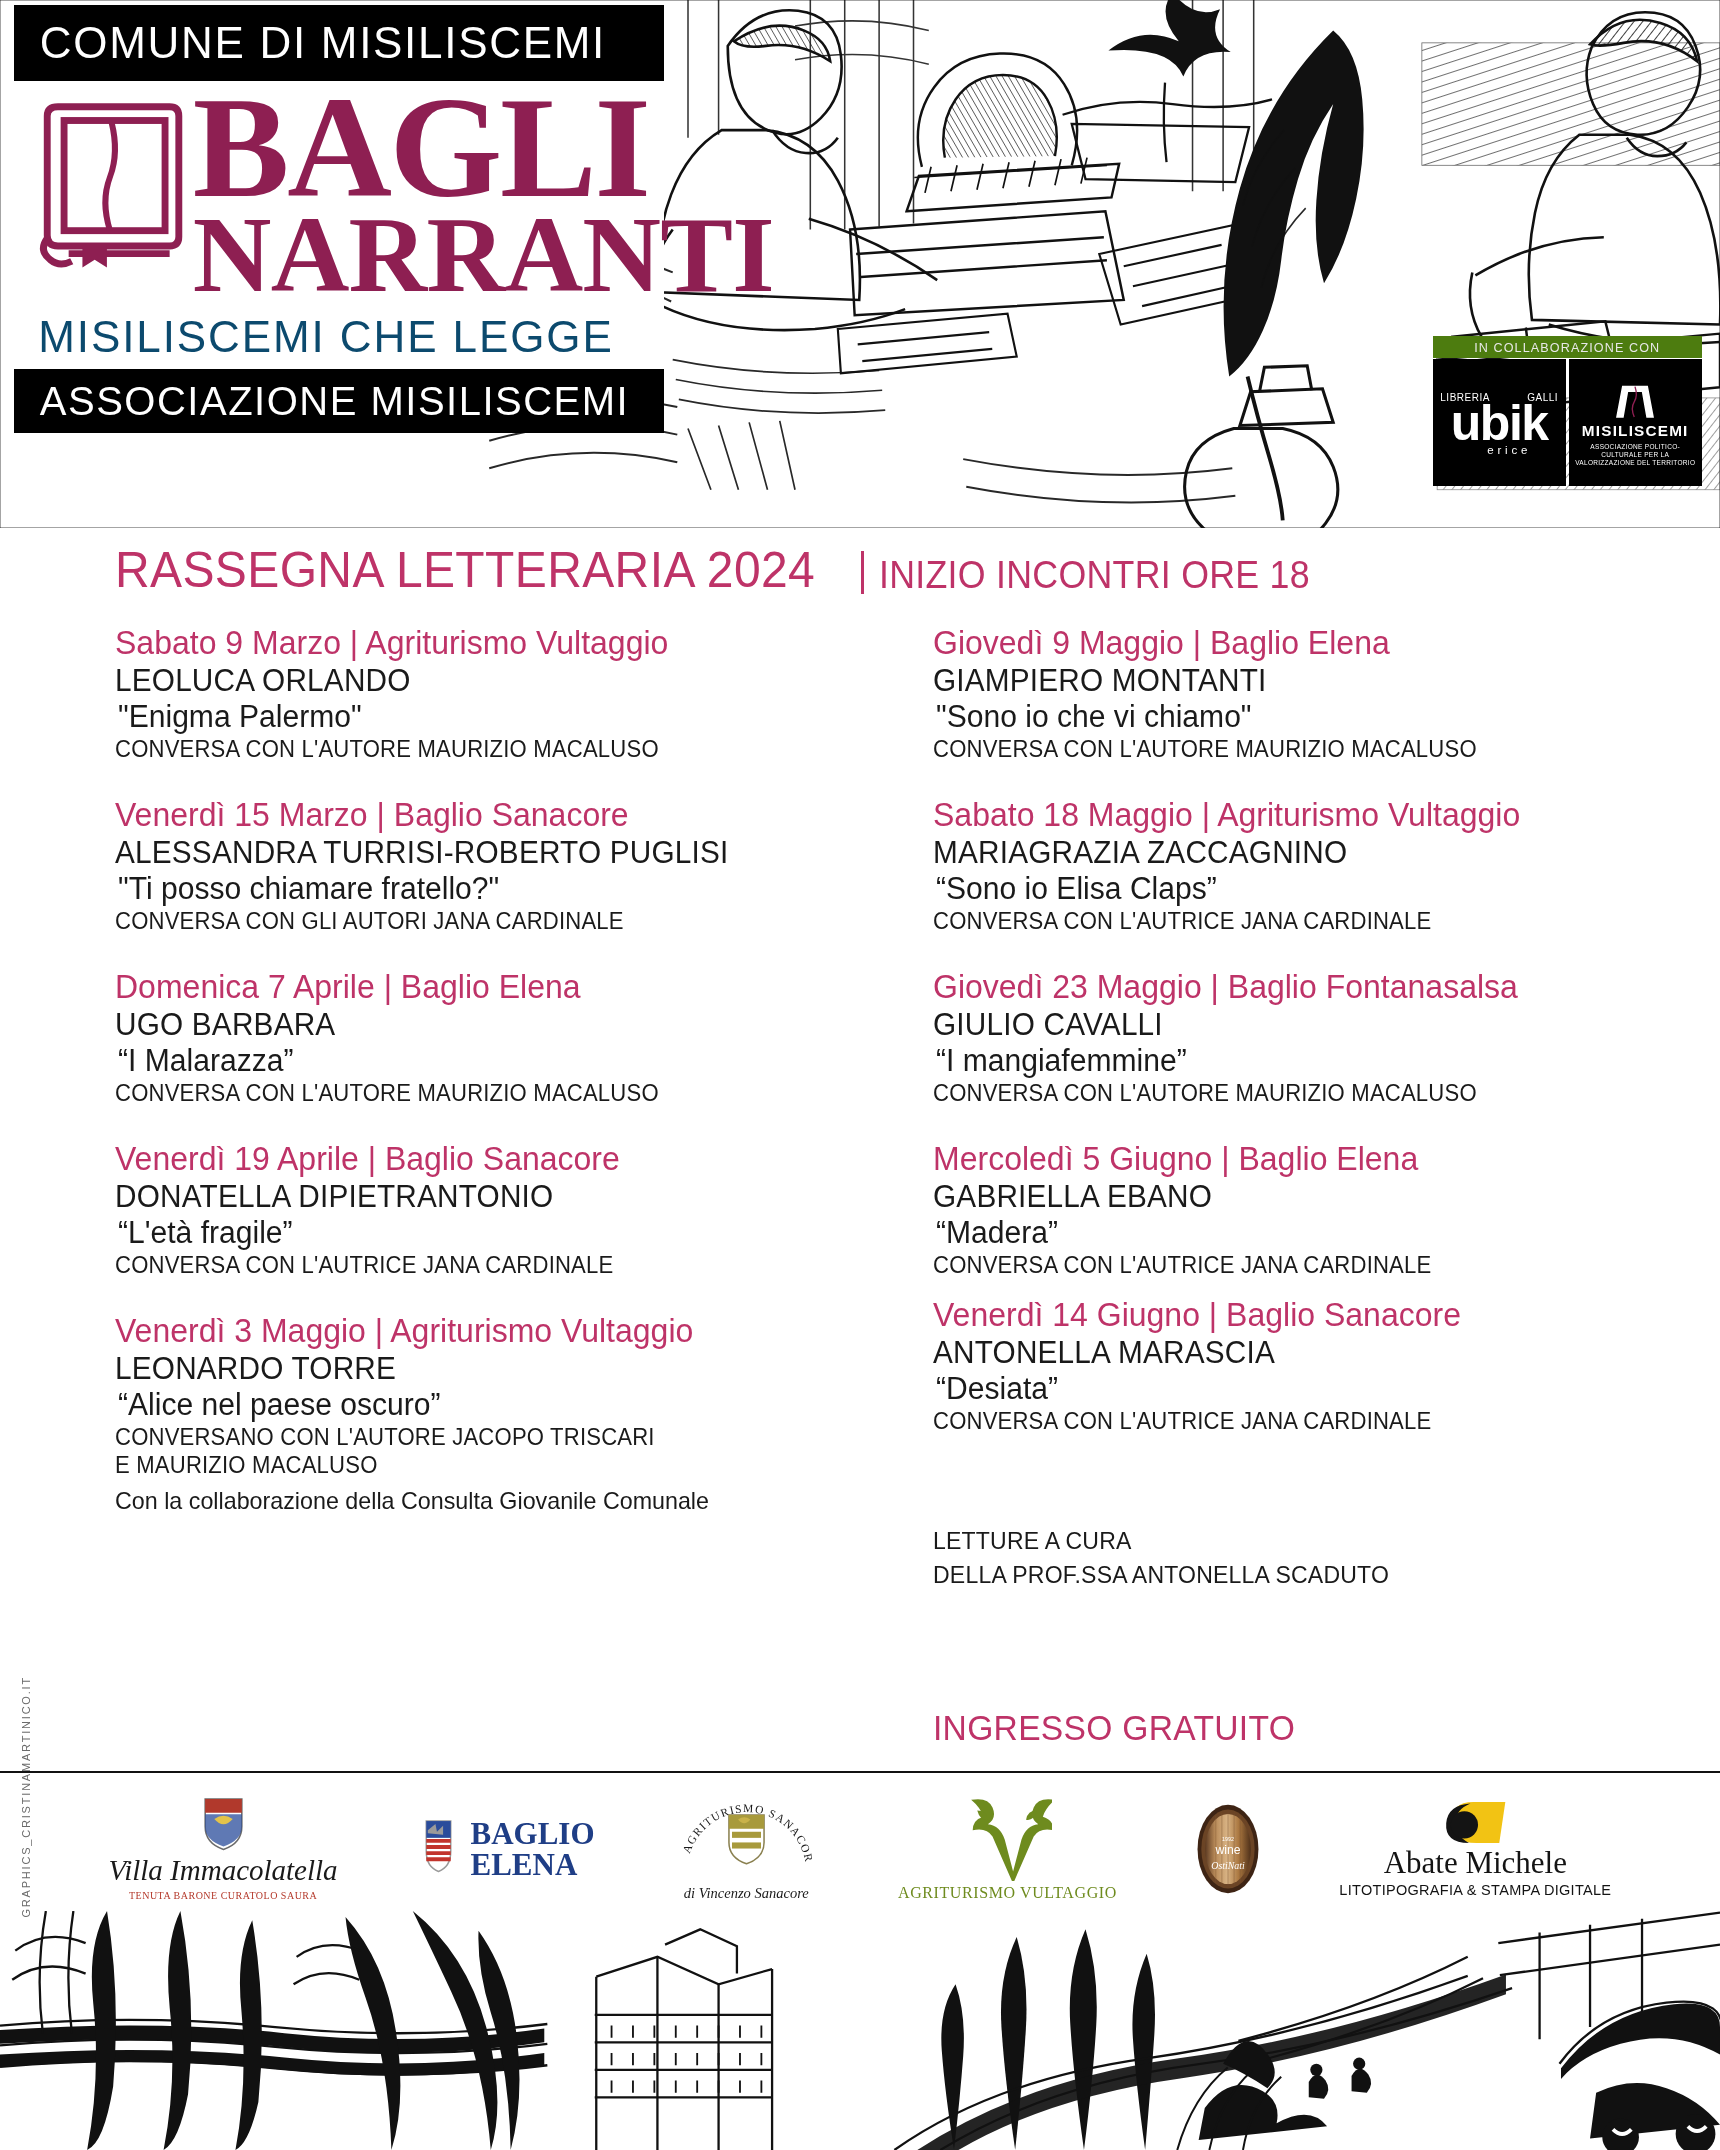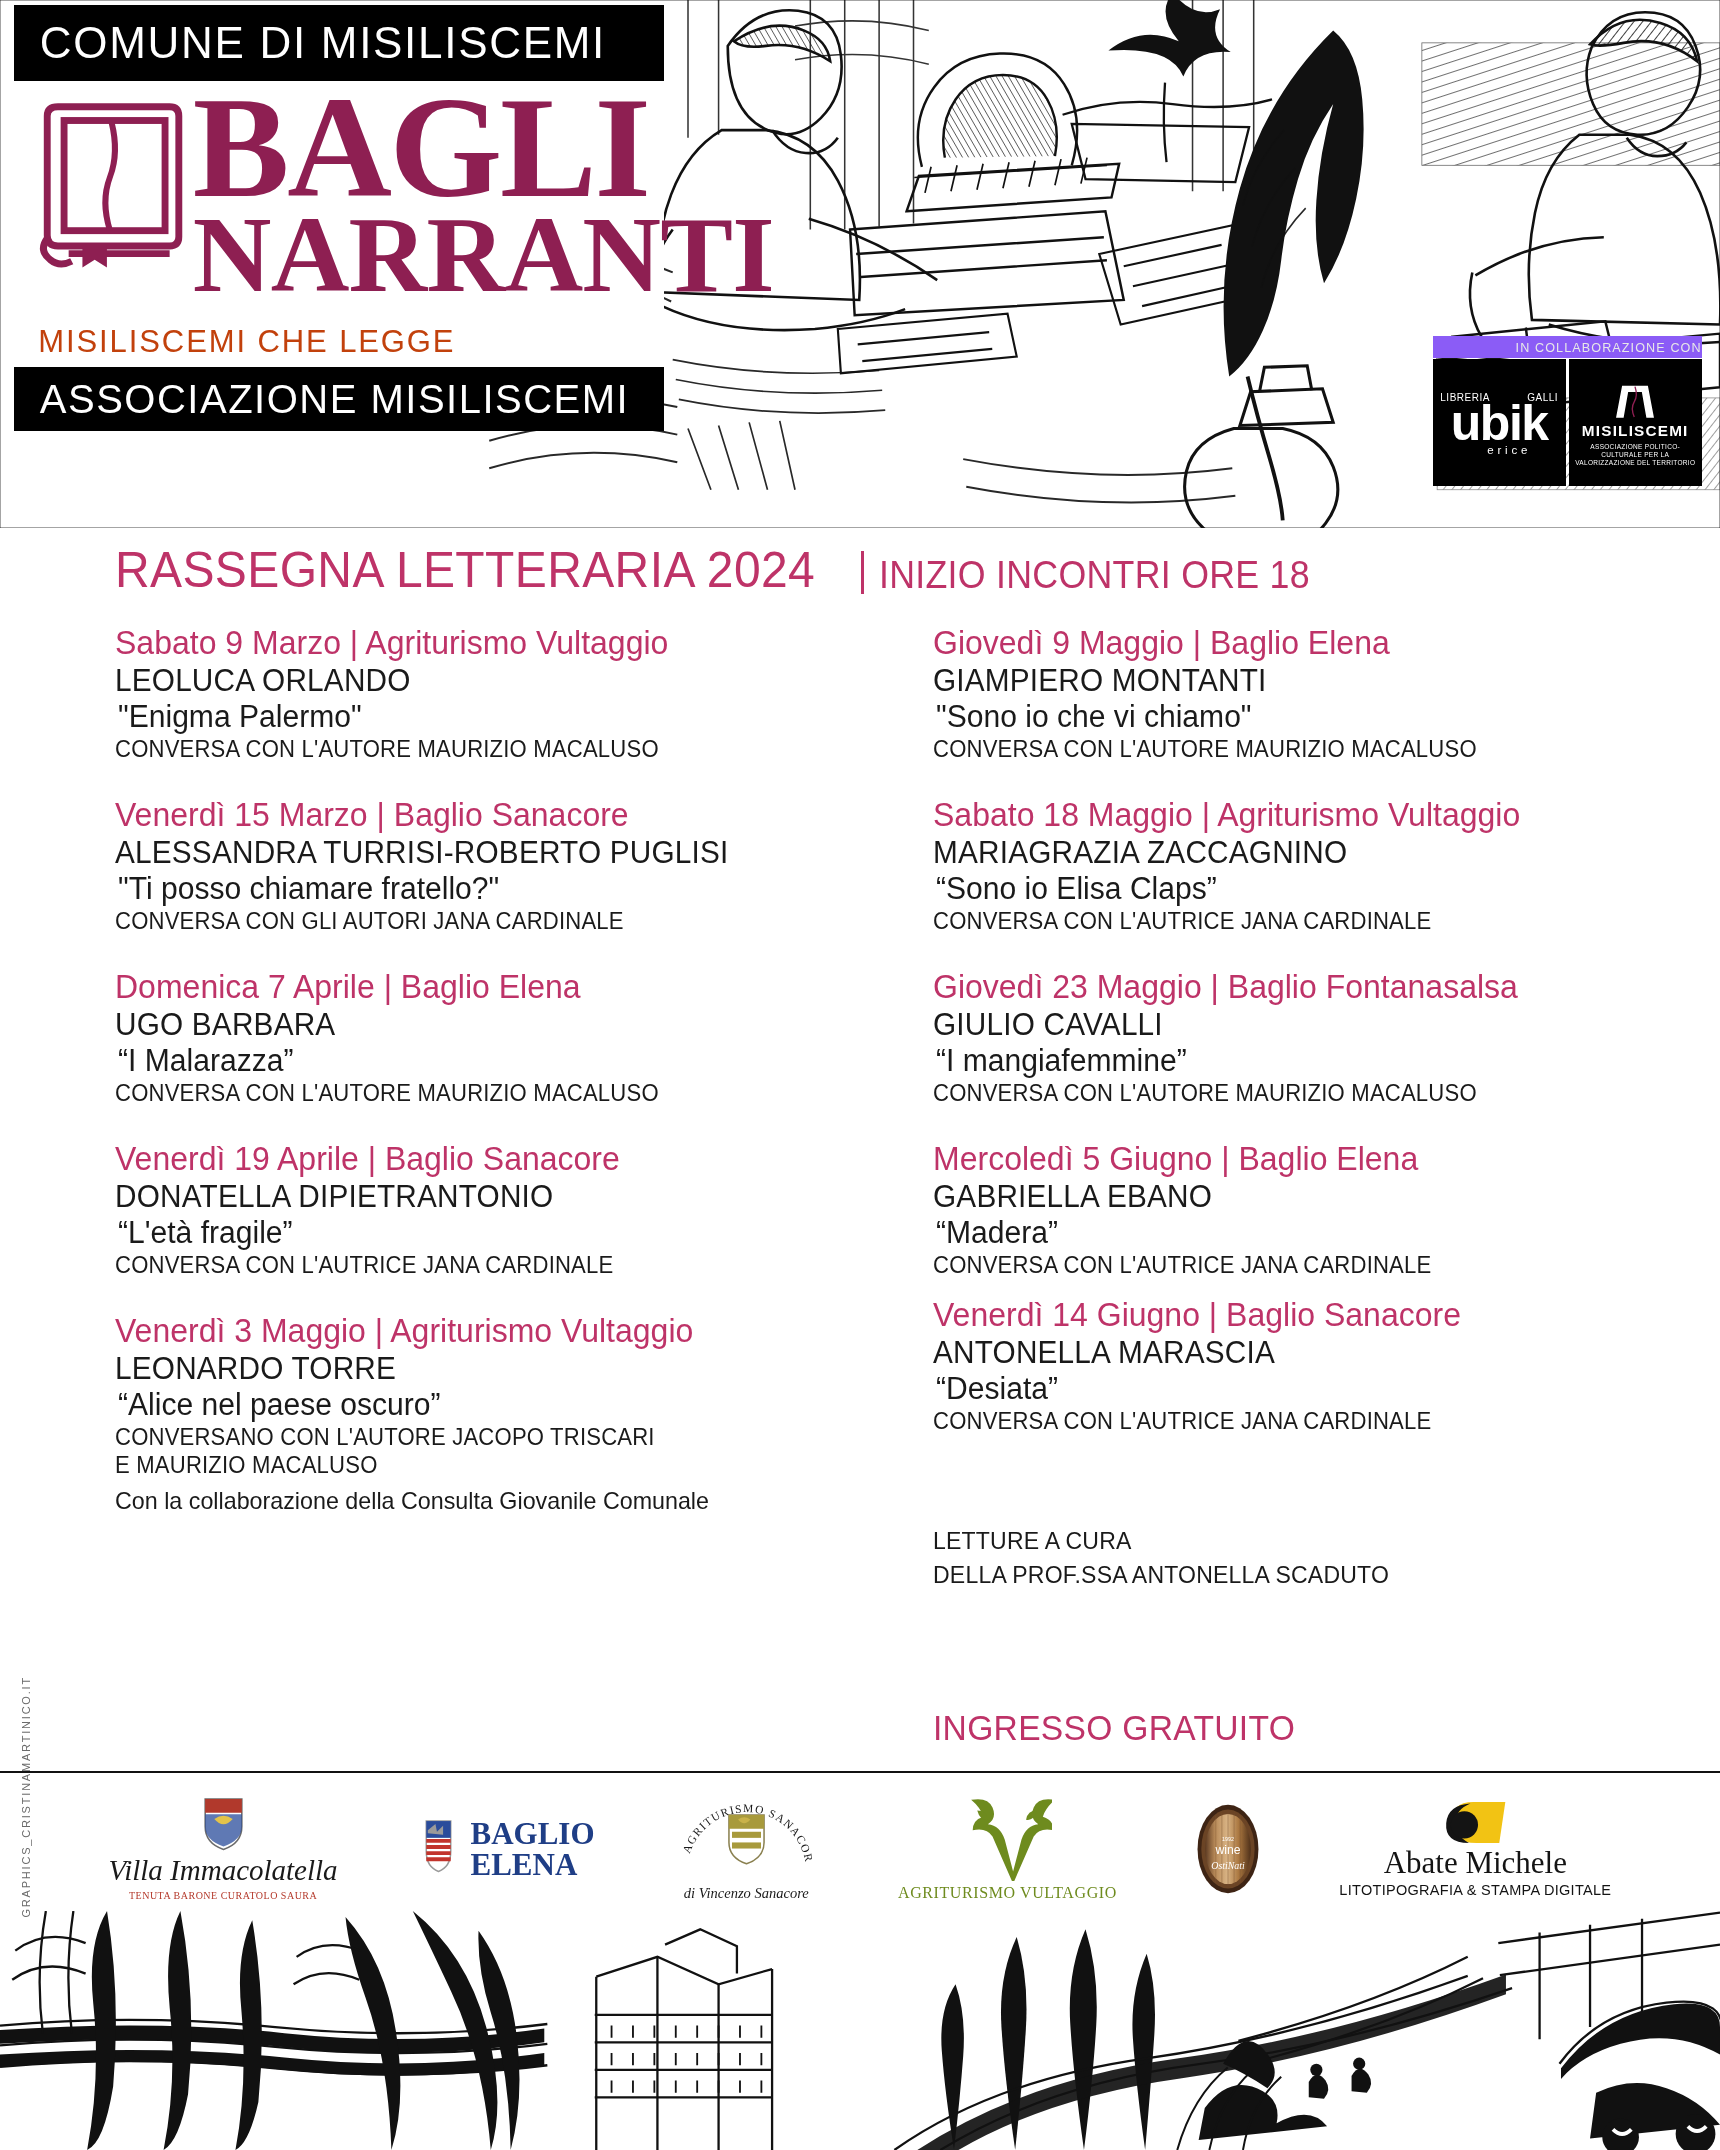--- a/index.html
+++ b/index.html
@@ -33,36 +33,36 @@
     font-family:"Liberation Serif", serif;
     font-weight:700;color:#8E1F52;
     font-size:145px;line-height:0.86;letter-spacing:-2.3px;
   }
   .word-narranti{
     font-family:"Liberation Serif", serif;
     font-weight:700;color:#8E1F52;
     font-size:109px;line-height:0.92;letter-spacing:-0.8px;margin-top:-4.6px;
   }
   .word-legge{
-    color:#c2410c;font-size:31px;letter-spacing:1.9px;
-    padding-left:24.5px;margin-top:18px;margin-bottom:4.6px;
+    color:#0c4a6e;font-size:44px;letter-spacing:1.9px;
+    padding-left:24.5px;margin-top:6px;margin-bottom:4.6px;
     font-family:"Liberation Sans", sans-serif;
   }
   .bar-assoc{
     height:64px;width:650px;
     display:flex;align-items:center;
     font-size:40px;letter-spacing:1.5px;
     padding-left:26px;box-sizing:border-box;
   }
 
   
   .collab{position:absolute;right:18.3px;top:336px;width:269px;z-index:6;}
   .collab-label{
-    background:#8b5cf6;color:#e8e8e8;font-size:12.6px;letter-spacing:1.1px;
-    text-align:right;padding:4.6px 0 3.8px 0;width:269px;box-sizing:border-box;
+    background:#4d7c0f;color:#e8e8e8;font-size:12.6px;letter-spacing:1.1px;
+    text-align:center;padding:4.6px 0 3.8px 0;width:269px;box-sizing:border-box;
   }
   .collab-logos{display:flex;gap:3px;margin-top:0.8px;}
   .collab-cell{background:#000;flex:1;height:127px;position:relative;}
   .ubik-wrap{position:absolute;left:0;right:0;top:50%;transform:translateY(-50%);text-align:center;color:#fff;}
   .ubik-top{position:relative;height:17px;}
   .ubik-libreria{position:absolute;left:7.6px;top:3.1px;font-size:10px;letter-spacing:0.5px;}
   .ubik-galli{position:absolute;right:7.6px;top:3.1px;font-size:10px;letter-spacing:0.5px;}
   .ubik-main{font-size:50px;font-weight:700;line-height:0.8;letter-spacing:-1.5px;margin-top:-3.1px;}
   .ubik-erice{font-size:11.5px;letter-spacing:3.8px;margin-top:1.5px;padding-left:20px;}
   .mis-wrap{position:absolute;left:0;right:0;top:50%;transform:translateY(-50%);text-align:center;color:#fff;}

